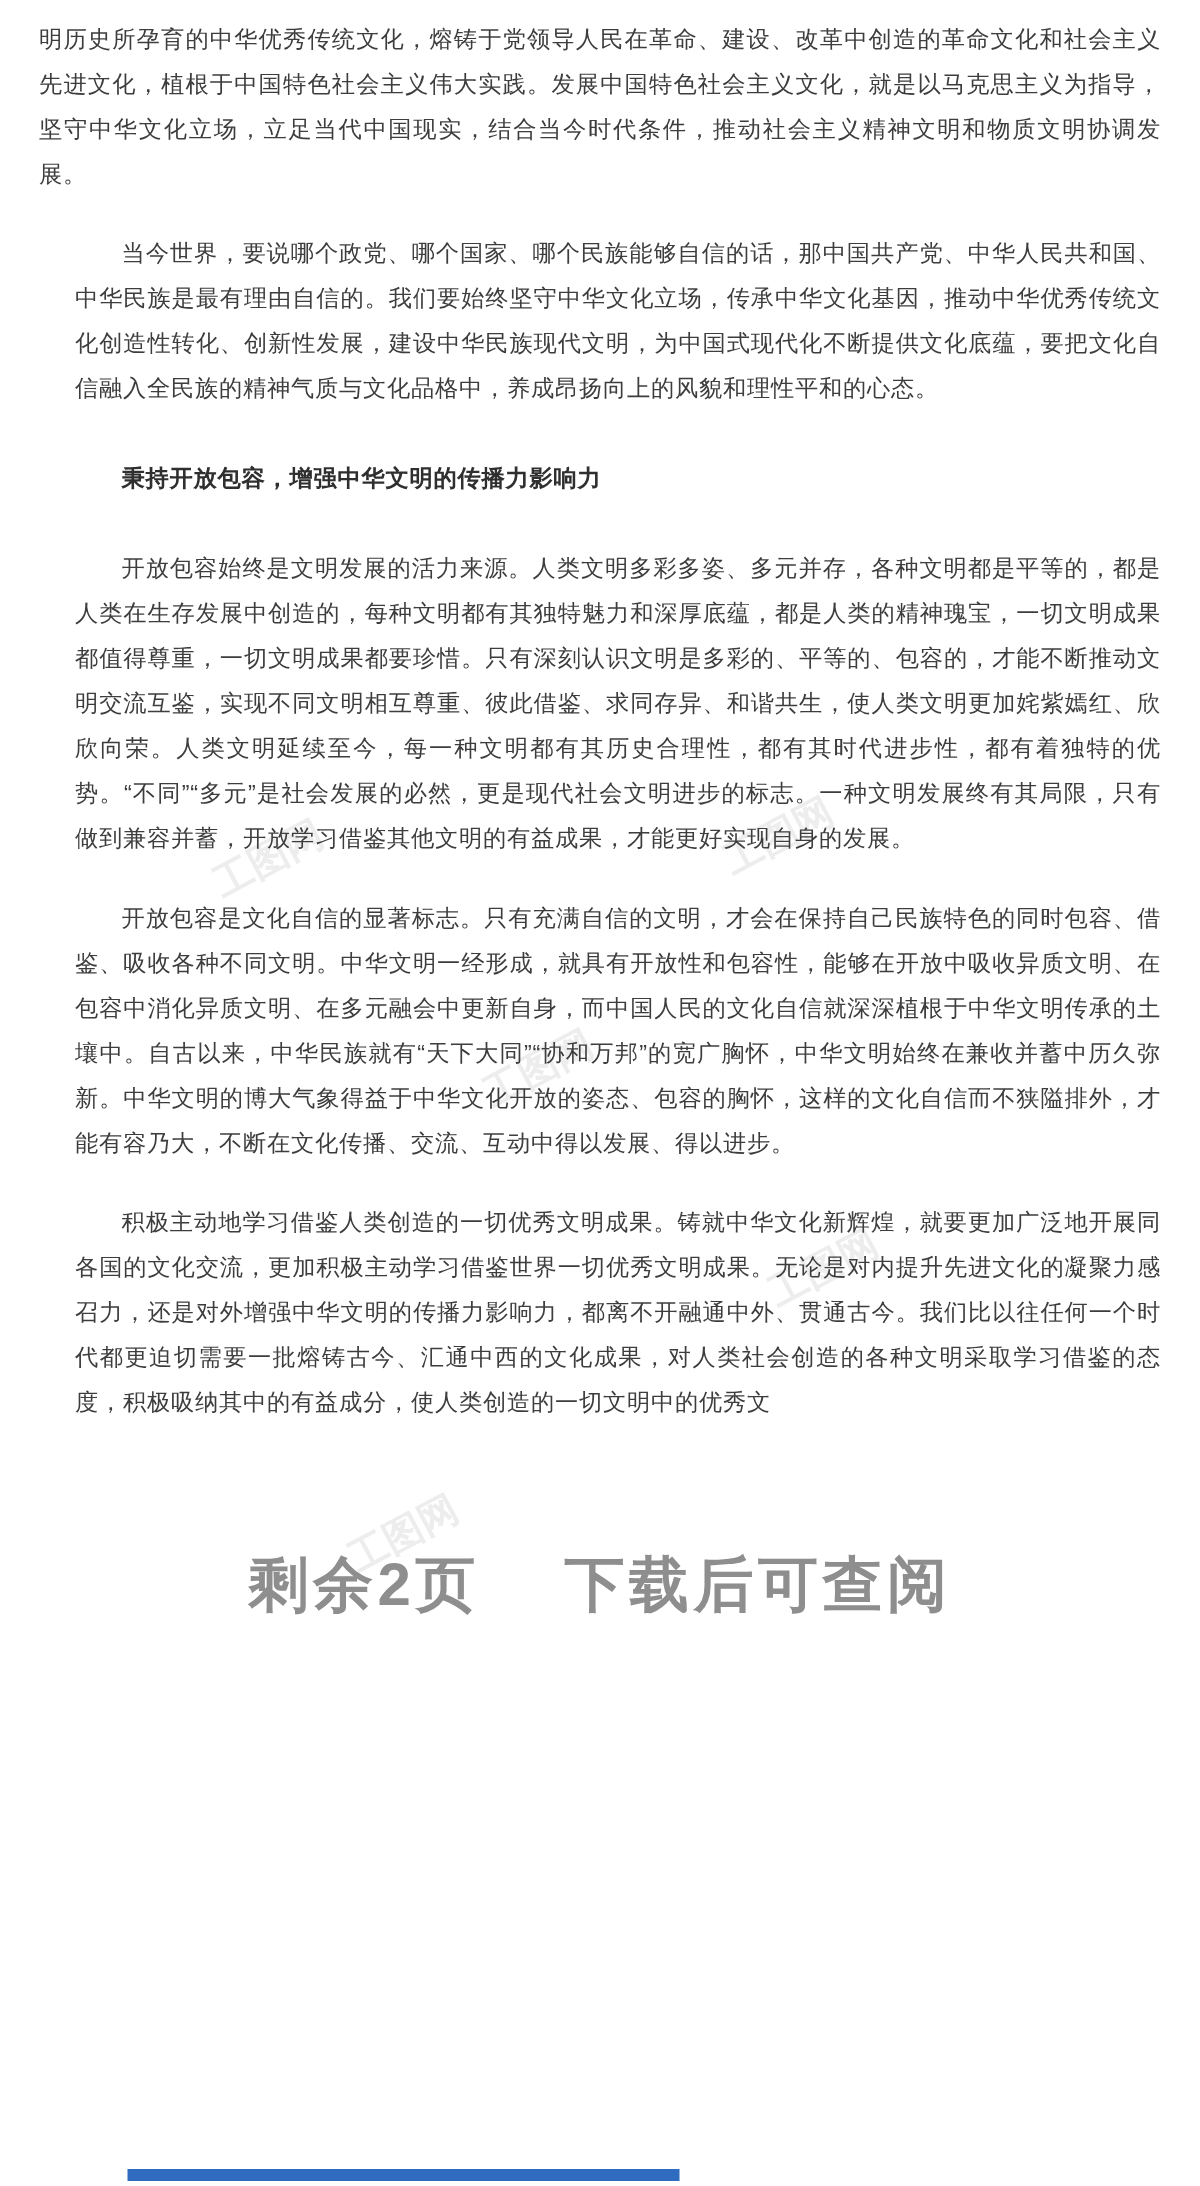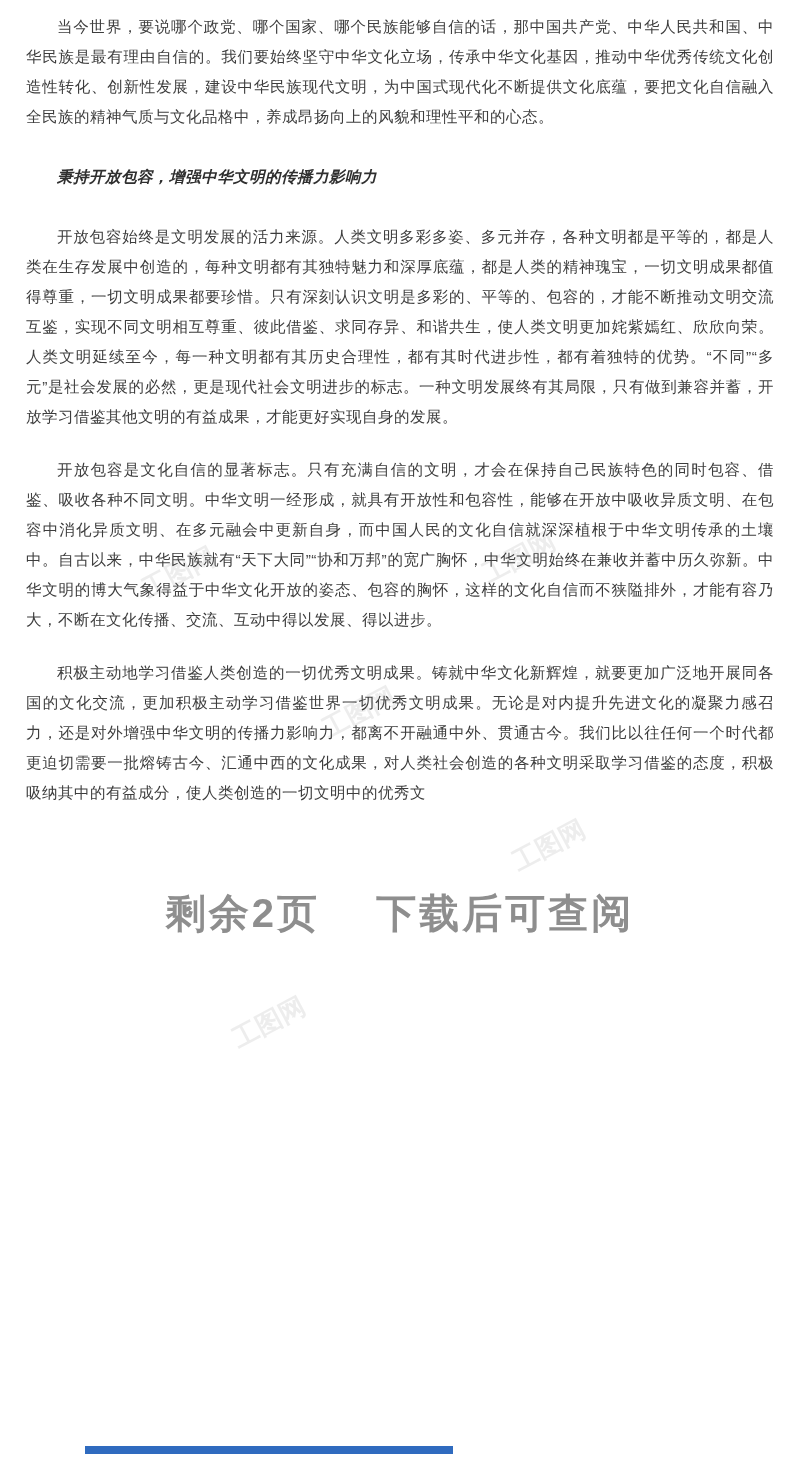--- a/index.html
+++ b/index.html
@@ -15,27 +15,26 @@
     color: #3d3d3d;
   }
   .body-text { position: relative; z-index: 2; }
   .para {
     margin: 0 0 23px 0;
     font-size: 15.5px;
     line-height: 30px;
     text-align: justify;
     letter-spacing: 0.5px;
   }
-  .para.indent { text-indent: 2em; }
+  .para.indent { text-indent: 2em; margin-left: 24px; }
   .para.bold {
     font-weight: bold;
     color: #2f2f2f;
     margin-top: 30px;
     margin-bottom: 30px;
-    font-style: italic;
   }
   .footer-notice {
     position: relative;
     z-index: 2;
     margin-top: 78px;
     text-align: center;
     font-size: 40px;
     font-weight: bold;
     letter-spacing: 3px;
     color: #8e8e8e;
@@ -70,20 +69,21 @@
 
 <div class="page">
 
   <span class="watermark wm1">工图网</span>
   <span class="watermark wm2">工图网</span>
   <span class="watermark wm3">工图网</span>
   <span class="watermark wm4">工图网</span>
   <span class="watermark wm5">工图网</span>
 
   <div class="body-text" id="paragraphs">
+      <p class="para">明历史所孕育的中华优秀传统文化，熔铸于党领导人民在革命、建设、改革中创造的革命文化和社会主义先进文化，植根于中国特色社会主义伟大实践。发展中国特色社会主义文化，就是以马克思主义为指导，坚守中华文化立场，立足当代中国现实，结合当今时代条件，推动社会主义精神文明和物质文明协调发展。</p>
       <p class="para indent">当今世界，要说哪个政党、哪个国家、哪个民族能够自信的话，那中国共产党、中华人民共和国、中华民族是最有理由自信的。我们要始终坚守中华文化立场，传承中华文化基因，推动中华优秀传统文化创造性转化、创新性发展，建设中华民族现代文明，为中国式现代化不断提供文化底蕴，要把文化自信融入全民族的精神气质与文化品格中，养成昂扬向上的风貌和理性平和的心态。</p>
       <p class="para indent bold">秉持开放包容，增强中华文明的传播力影响力</p>
       <p class="para indent">开放包容始终是文明发展的活力来源。人类文明多彩多姿、多元并存，各种文明都是平等的，都是人类在生存发展中创造的，每种文明都有其独特魅力和深厚底蕴，都是人类的精神瑰宝，一切文明成果都值得尊重，一切文明成果都要珍惜。只有深刻认识文明是多彩的、平等的、包容的，才能不断推动文明交流互鉴，实现不同文明相互尊重、彼此借鉴、求同存异、和谐共生，使人类文明更加姹紫嫣红、欣欣向荣。人类文明延续至今，每一种文明都有其历史合理性，都有其时代进步性，都有着独特的优势。“不同”“多元”是社会发展的必然，更是现代社会文明进步的标志。一种文明发展终有其局限，只有做到兼容并蓄，开放学习借鉴其他文明的有益成果，才能更好实现自身的发展。</p>
       <p class="para indent">开放包容是文化自信的显著标志。只有充满自信的文明，才会在保持自己民族特色的同时包容、借鉴、吸收各种不同文明。中华文明一经形成，就具有开放性和包容性，能够在开放中吸收异质文明、在包容中消化异质文明、在多元融会中更新自身，而中国人民的文化自信就深深植根于中华文明传承的土壤中。自古以来，中华民族就有“天下大同”“协和万邦”的宽广胸怀，中华文明始终在兼收并蓄中历久弥新。中华文明的博大气象得益于中华文化开放的姿态、包容的胸怀，这样的文化自信而不狭隘排外，才能有容乃大，不断在文化传播、交流、互动中得以发展、得以进步。</p>
       <p class="para indent">积极主动地学习借鉴人类创造的一切优秀文明成果。铸就中华文化新辉煌，就要更加广泛地开展同各国的文化交流，更加积极主动学习借鉴世界一切优秀文明成果。无论是对内提升先进文化的凝聚力感召力，还是对外增强中华文明的传播力影响力，都离不开融通中外、贯通古今。我们比以往任何一个时代都更迫切需要一批熔铸古今、汇通中西的文化成果，对人类社会创造的各种文明采取学习借鉴的态度，积极吸纳其中的有益成分，使人类创造的一切文明中的优秀文</p>
     </div>
 
   <div class="footer-notice">剩余2页    下载后可查阅</div>
 
   <div class="next-page-bar" style="background: rgb(47, 107, 191);"></div>

